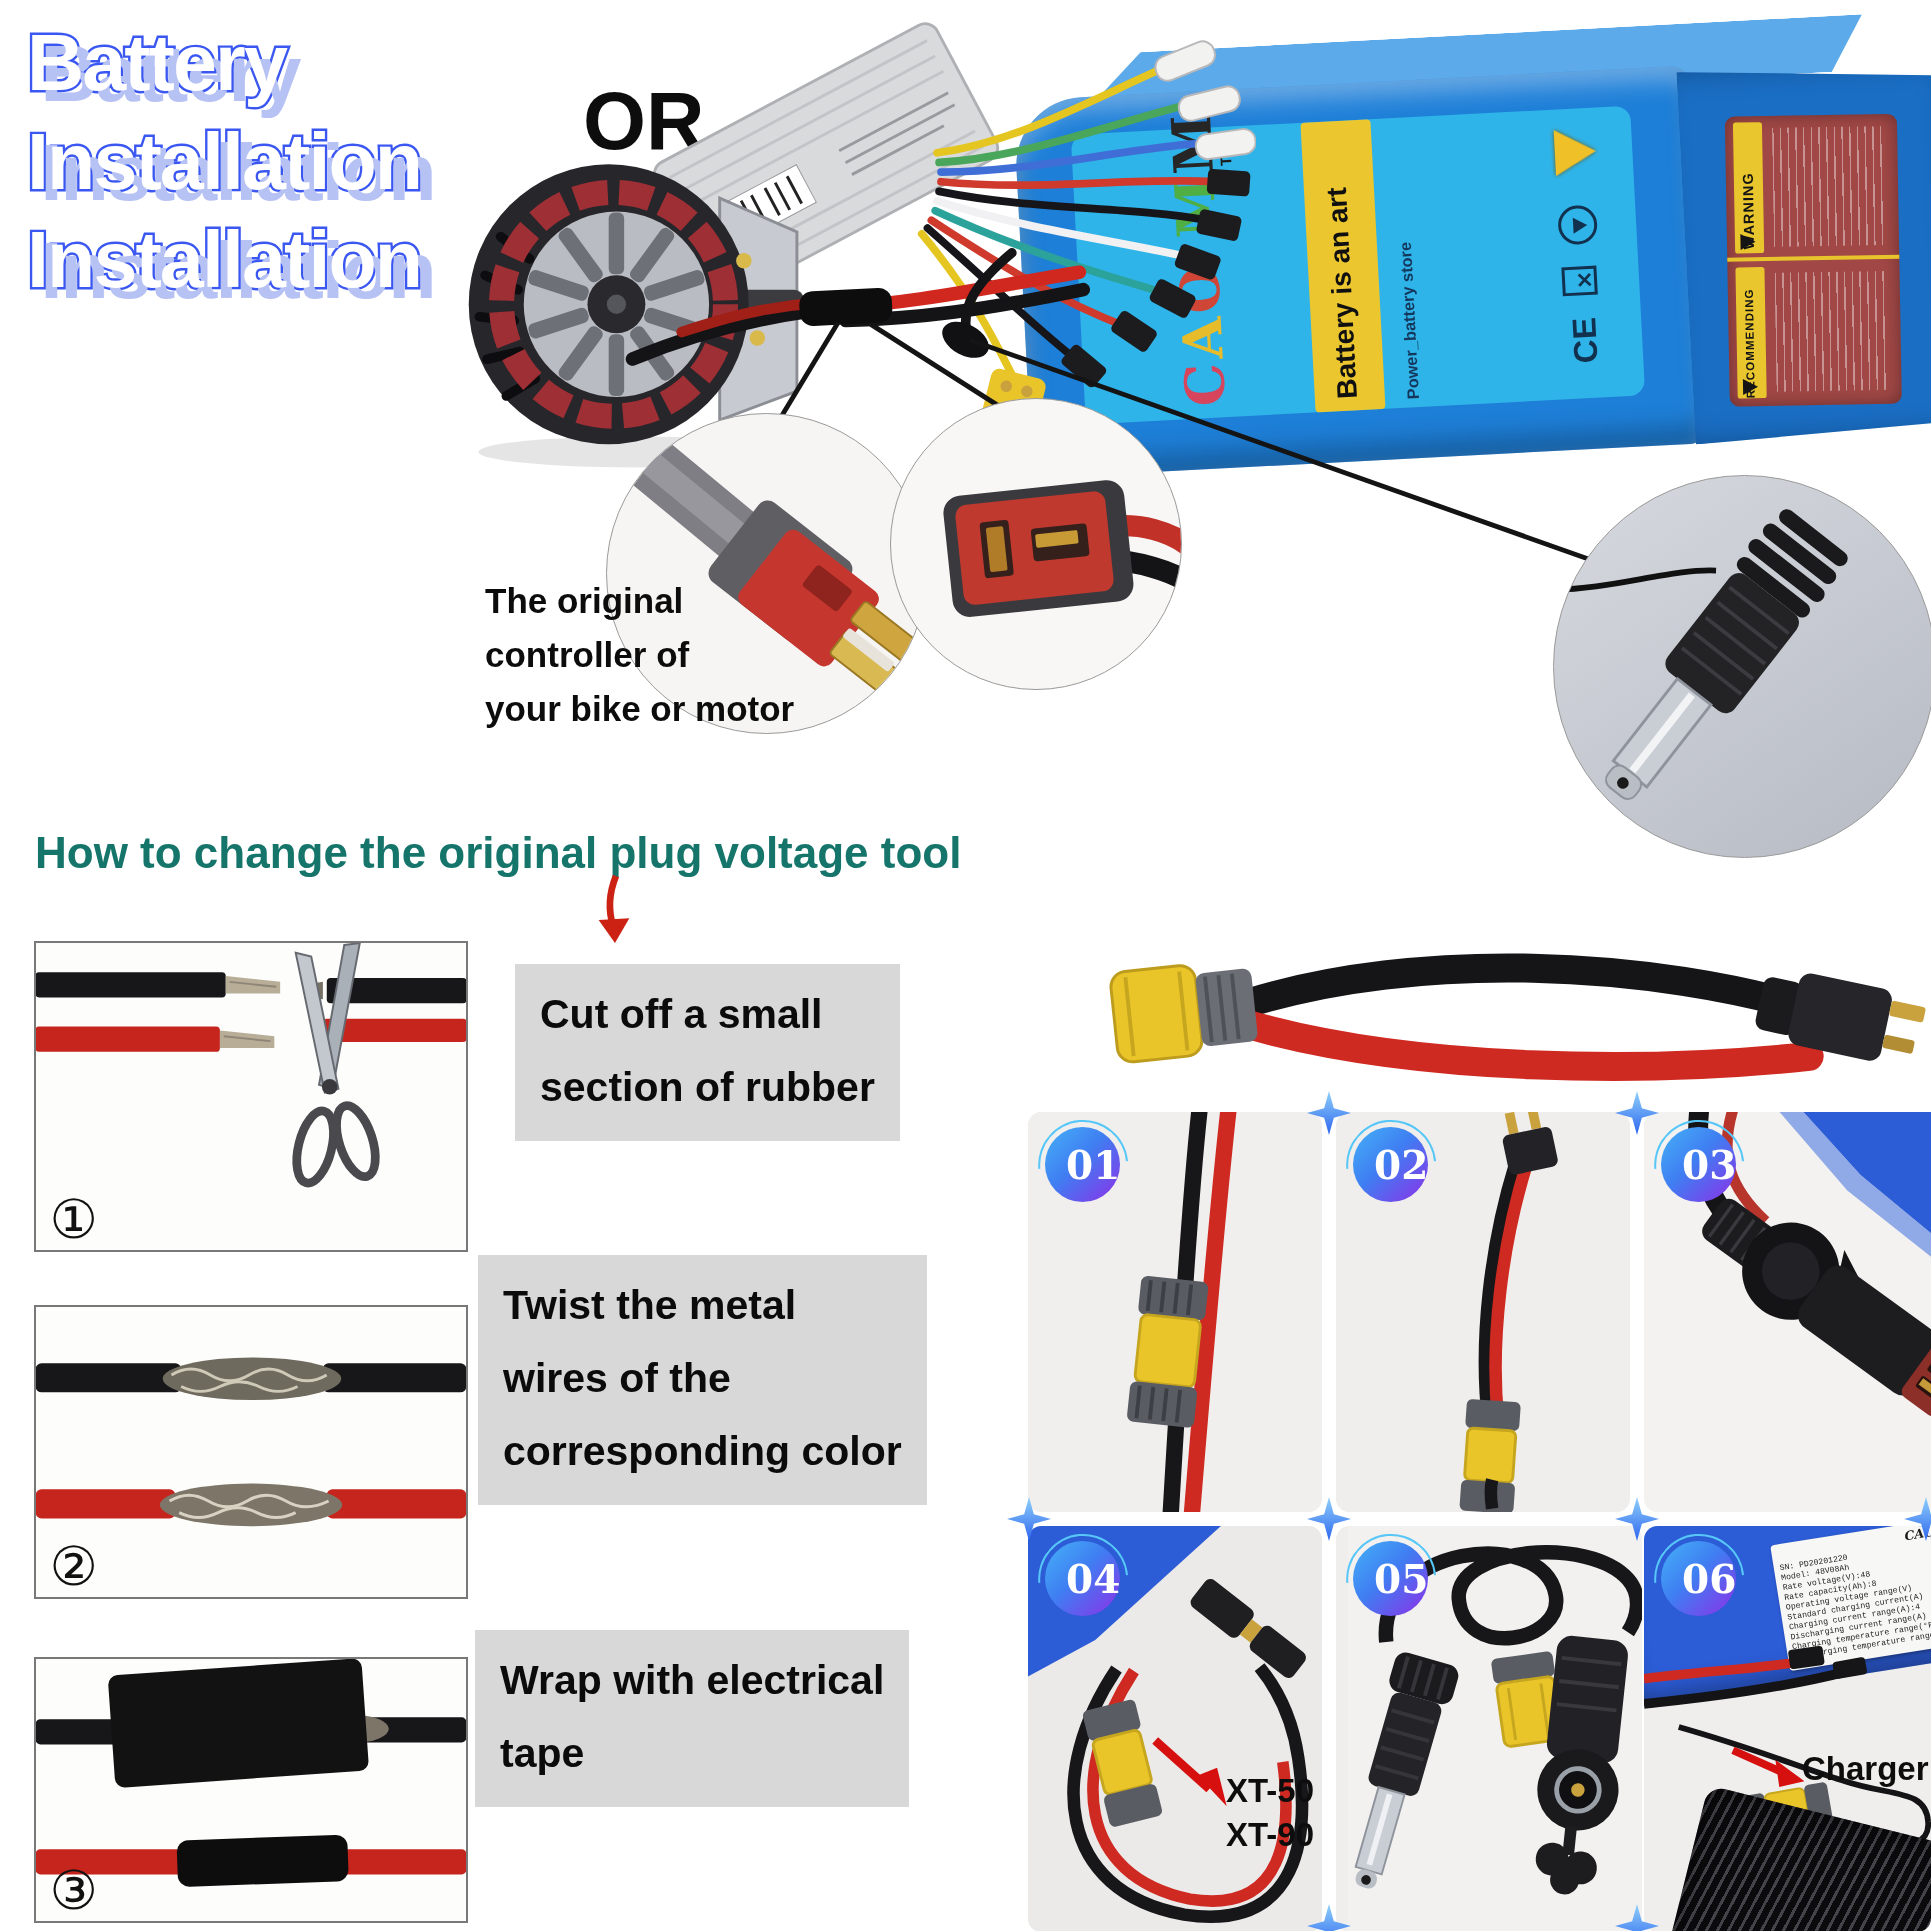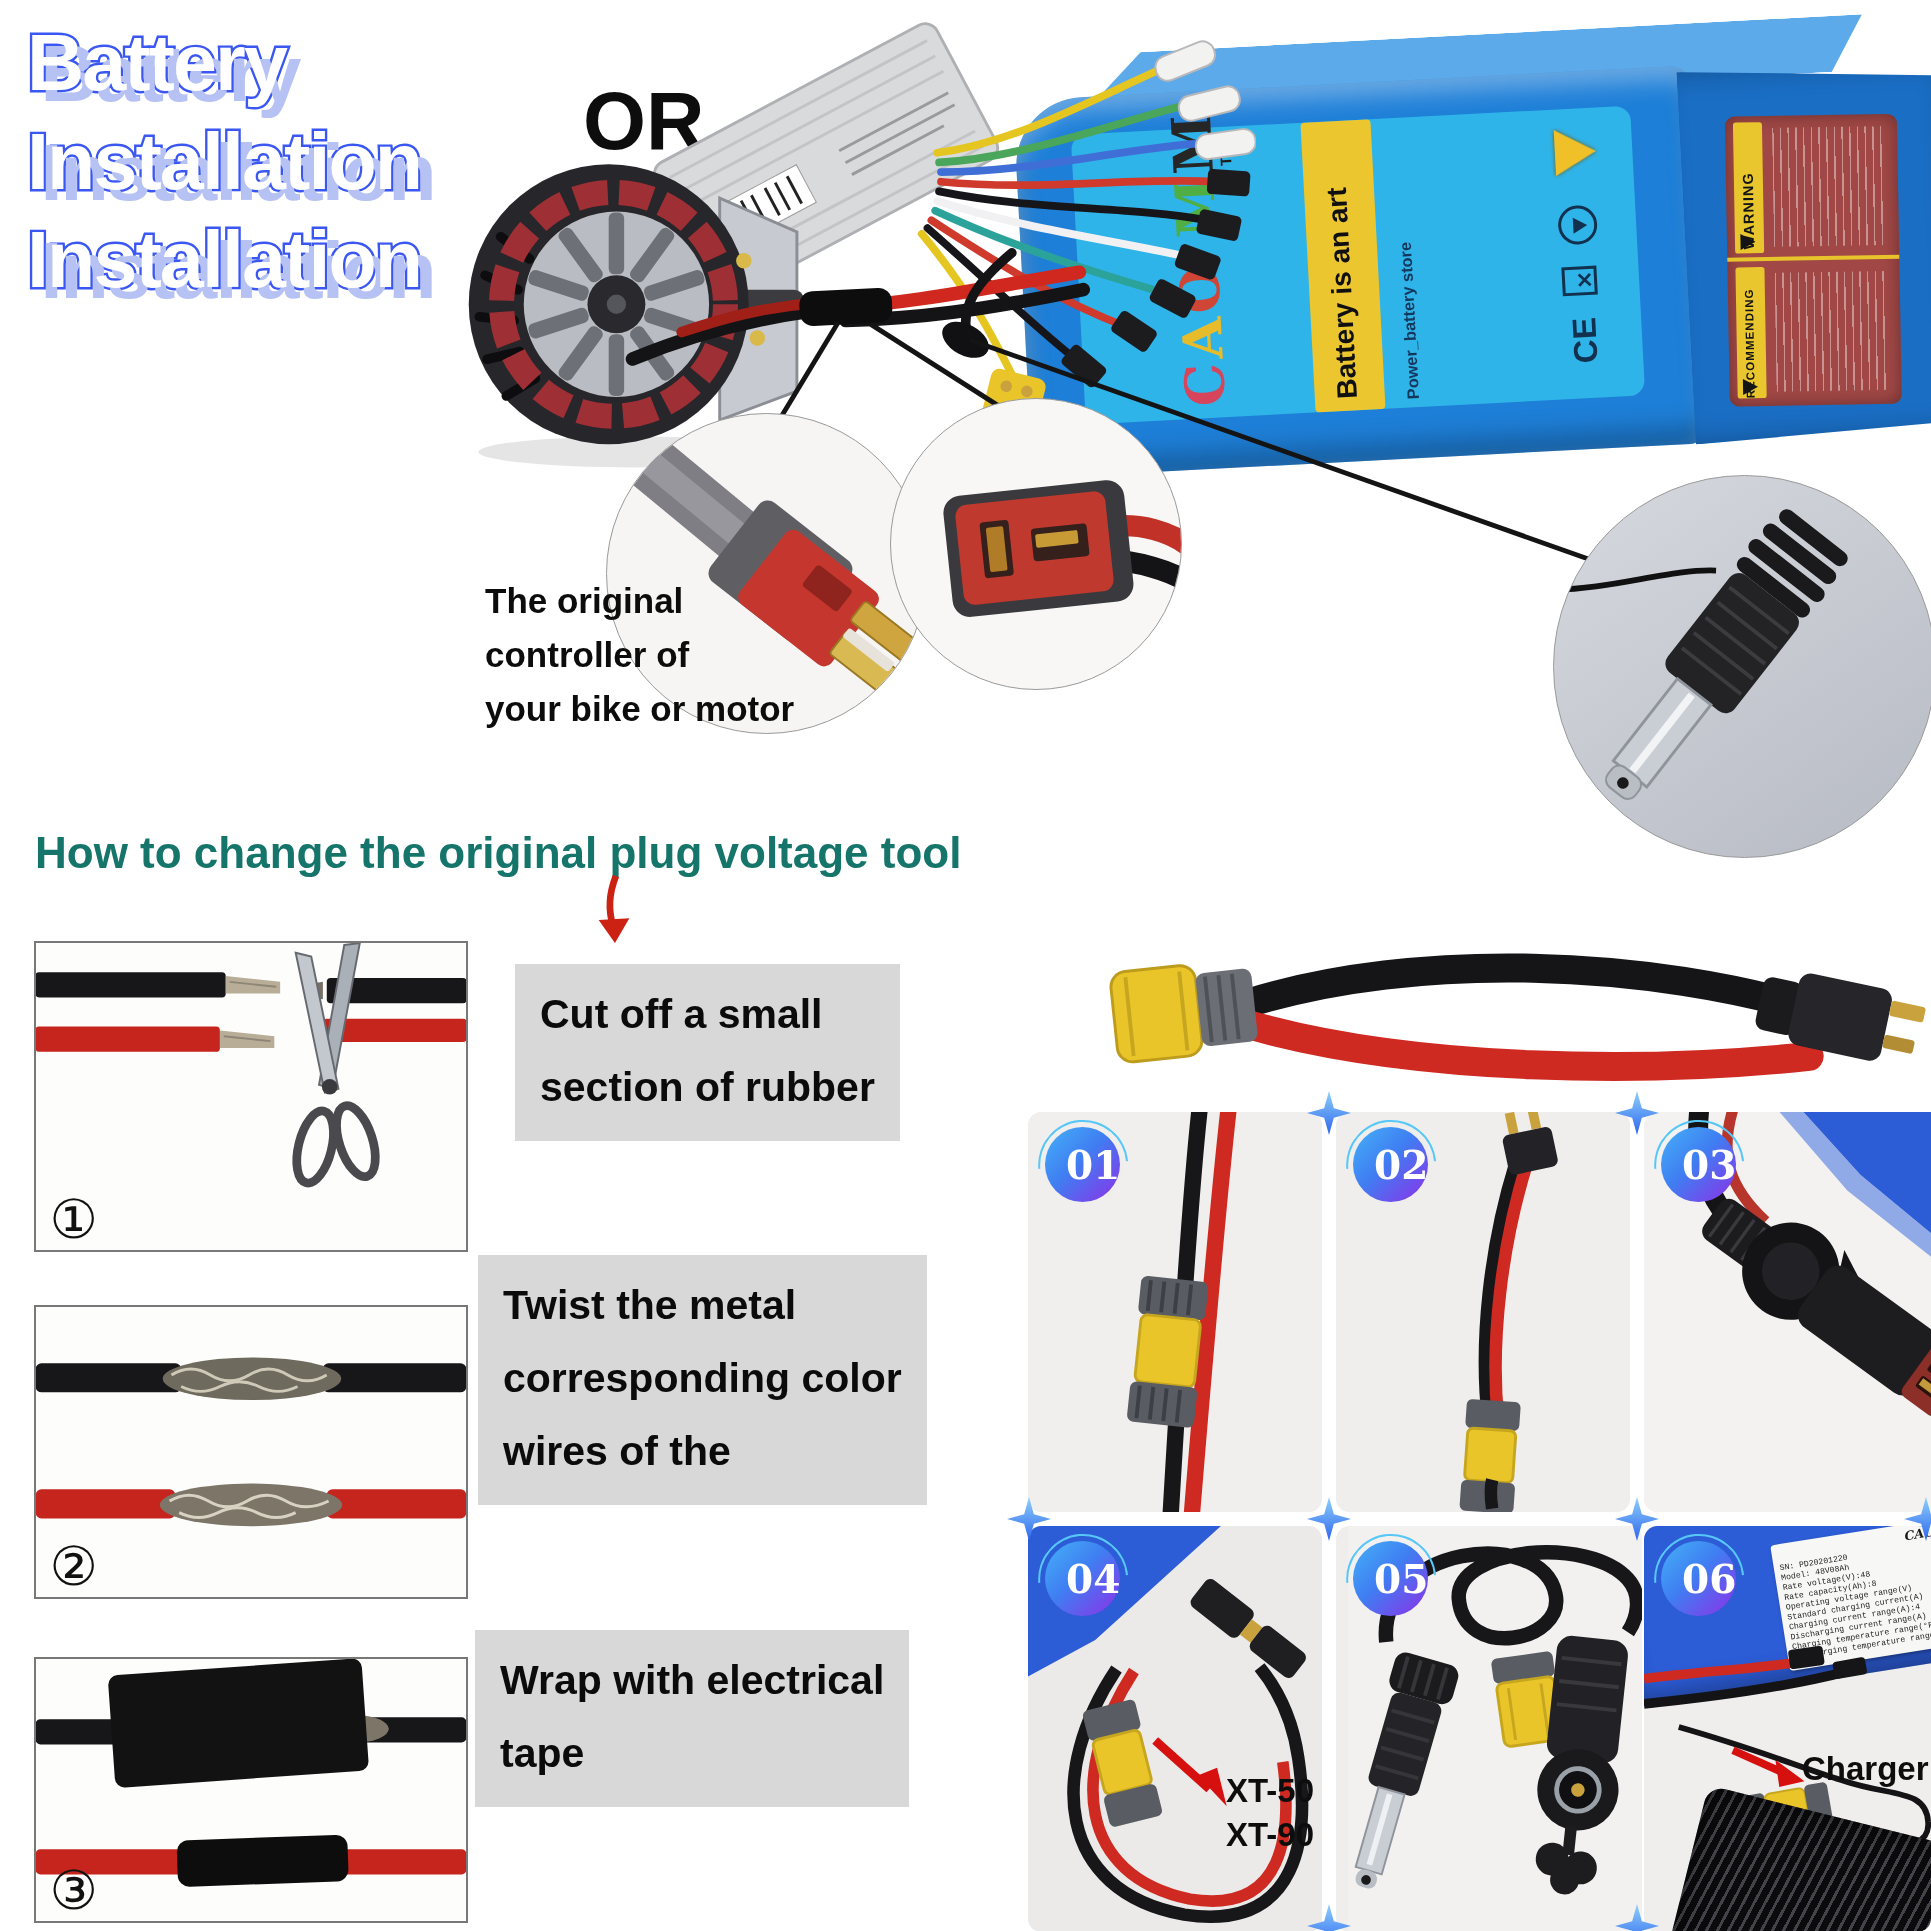--- a/index.html
+++ b/index.html
@@ -379,22 +379,22 @@
     </svg>
     <span class="step-num">③</span>
   </div>
 
   <div class="txt-block" style="left:488px;top:964px;margin-left:27px;">
     <div>Cut off a small</div>
     <div>section of rubber</div>
   </div>
   <div class="txt-block" style="left:478px;top:1255px;">
     <div>Twist the metal</div>
+    <div>wires of the</div>
     <div>corresponding color</div>
-    <div>wires of the</div>
   </div>
   <div class="txt-block" style="left:475px;top:1630px;">
     <div>Wrap with electrical</div>
     <div>tape</div>
   </div>
 
   <svg class="abs" style="left:1106px;top:925px;" width="826" height="169" viewBox="0 0 855 175">
     <path d="M150,80 C320,28 560,34 745,92" fill="none" stroke="#151518" stroke-width="30" stroke-linecap="round"></path>
     <path d="M150,104 C320,152 560,154 728,136" fill="none" stroke="#cf2a22" stroke-width="30" stroke-linecap="round"></path>
     <g transform="rotate(-6 80 90)">

